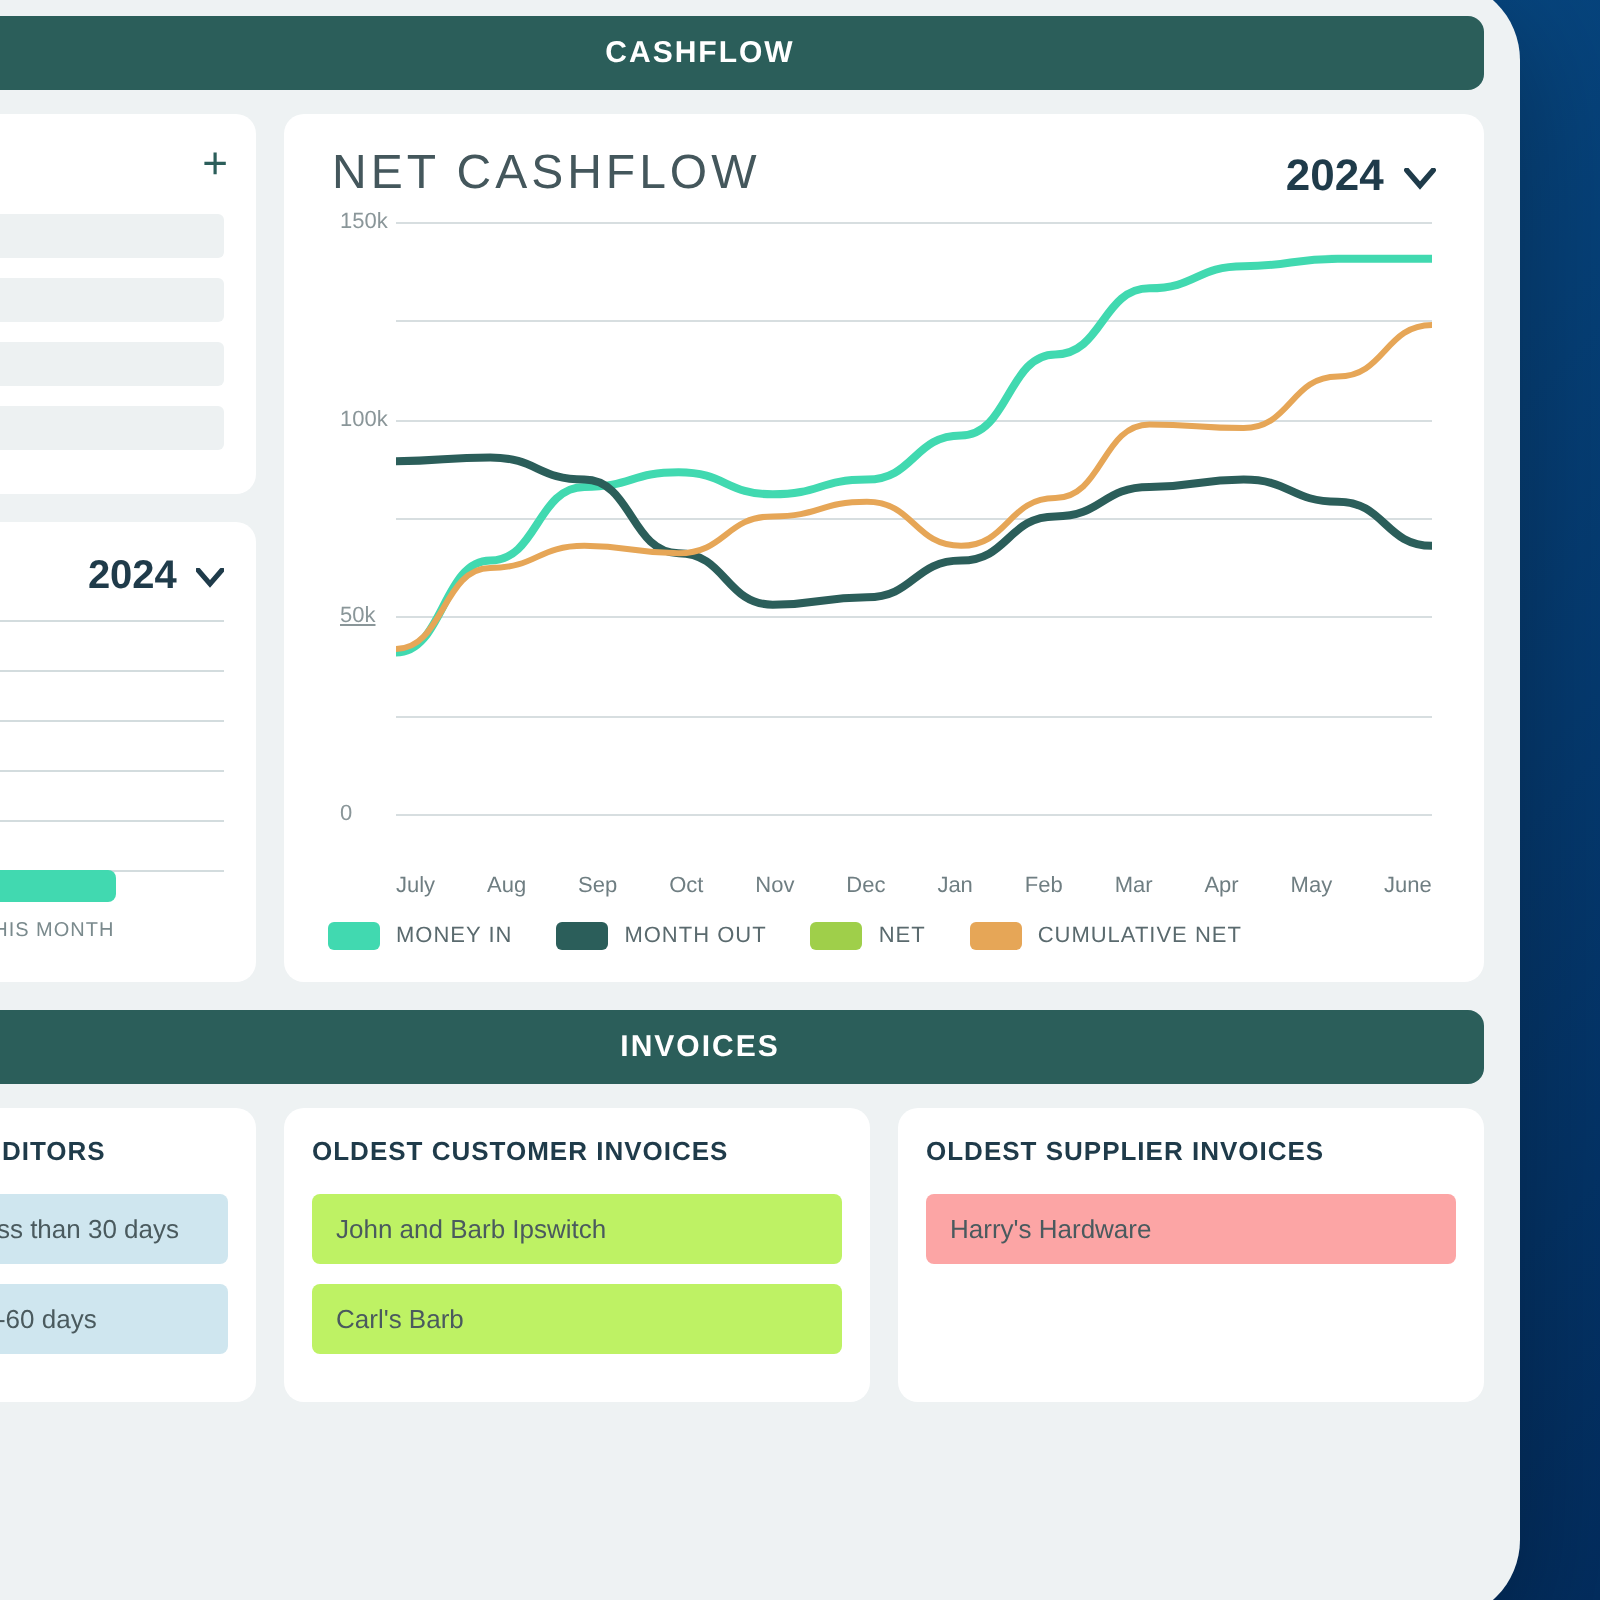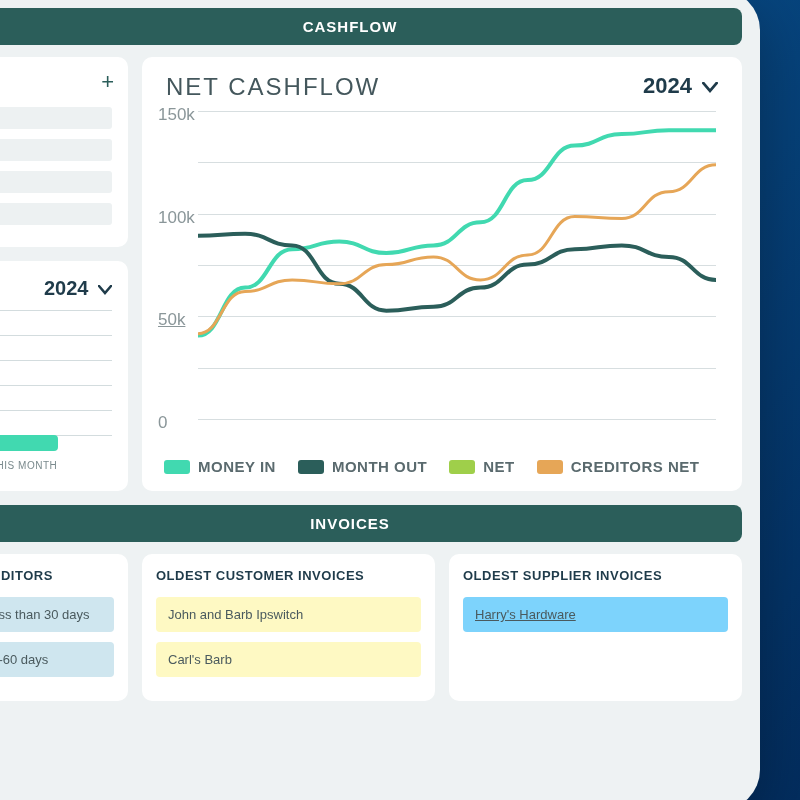--- a/index.html
+++ b/index.html
@@ -51,40 +51,40 @@
   .hline { border-top:1px solid #d3dcde; height:0; }
   .sparkline-zone .hline { margin-top:24px; }
   .this-month-pill {
     position:absolute; bottom:24px; left:20px; width:64px; height:16px;
     background:#41d9b0; border-radius:4px;
   }
   .this-month-label {
     position:absolute; bottom:4px; left:16px; font-size:10px; color:#7a8a8d; letter-spacing:0.5px;
   }
   .chart-card { flex:1; height: 434px; display:flex; flex-direction:column; }
-  .chart-head { display:flex; justify-content:space-between; align-items:flex-start; padding:0 8px 10px 8px; }
+  .chart-head { display:flex; justify-content:space-between; align-items:flex-end; padding:0 8px 10px 8px; }
   .chart-title { color:#44575c; font-size:24px; font-weight:400; letter-spacing:2px; }
   .chart-year { color:#1f3b4a; font-size:22px; font-weight:700; cursor:pointer; }
   .plot { flex:1; position:relative; }
-  .ytick { position:absolute; left:0; font-size:17px; color:#8a9699; }
+  .ytick { position:absolute; left:12px; font-size:11px; color:#8a9699; }
   .grid { position:absolute; left:40px; right:10px; border-top:1px solid #d7dee0; }
   .xlabels { display:flex; justify-content:space-between; padding:0 10px 0 40px; margin-top:4px; }
   .xlabels span { font-size:11px; color:#6f7e82; }
   .legend { display:flex; gap:22px; padding:12px 6px 0 6px; align-items:center; flex-wrap:wrap; }
   .swatch { width:26px; height:14px; border-radius:3px; display:inline-block; margin-right:8px; vertical-align:middle; }
-  .legend-item { font-size:15px; color:#5a6a6e; font-weight:700; letter-spacing:0.5px; display:flex; align-items:center; }
+  .legend-item { font-size:11px; color:#5a6a6e; font-weight:400; letter-spacing:0.5px; display:flex; align-items:center; }
   svg.lines { position:absolute; left:40px; top:0; right:10px; bottom:22px; width:calc(100% - 50px); height:calc(100% - 22px); }
   
   .inv-row { display:flex; gap:14px; margin-top:12px; }
   .inv-card { background:#fff; border-radius:10px; padding:14px; flex:1; min-width:0; }
   .inv-card h4 { font-size:13px; color:#1f3b4a; letter-spacing:0.5px; margin-bottom:14px; }
   .pill { padding:10px 12px; border-radius:4px; margin-bottom:10px; font-size:13px; color:#4a5a5e; }
   .pill.blue { background:#cfe6ef; }
-  .pill.grey { background:#fef9c3; }
-  .pill.tan  { background:#7dd3fc;text-decoration:underline; }
+  .pill.grey { background:#bef264; }
+  .pill.tan  { background:#fca5a5; }
   .creditors { flex: 0 0 170px; }
 </style>
 </head>
 <body>
 
 <div class="app">
 
   <div class="section-bar">CASHFLOW</div>
 
   <div class="row">
@@ -145,37 +145,51 @@
           <div class="grid" style="top: 76.6667%;"></div>
           <div class="grid" style="top: 46%;"></div>
           <div class="grid" style="top: 15.3333%;"></div>
           <svg class="lines" viewBox="0 0 100 100" preserveAspectRatio="none">
             <path d="M 0 71.76 C 4.545454545454546 71.76 4.545454545454546 56.42666666666667 9.090909090909092 56.42666666666667 C 13.636363636363637 56.42666666666667 13.636363636363637 44.16 18.181818181818183 44.16 C 22.727272727272727 44.16 22.727272727272727 41.70666666666667 27.27272727272727 41.70666666666667 C 31.81818181818182 41.70666666666667 31.81818181818182 45.38666666666666 36.36363636363637 45.38666666666666 C 40.90909090909091 45.38666666666666 40.90909090909091 42.93333333333334 45.45454545454545 42.93333333333334 C 50 42.93333333333334 50 35.57333333333334 54.54545454545454 35.57333333333334 C 59.090909090909086 35.57333333333334 59.090909090909086 22.08 63.63636363636363 22.08 C 68.18181818181819 22.08 68.18181818181819 11.040000000000006 72.72727272727273 11.040000000000006 C 77.27272727272728 11.040000000000006 77.27272727272728 7.359999999999999 81.81818181818183 7.359999999999999 C 86.36363636363637 7.359999999999999 86.36363636363637 6.133333333333326 90.9090909090909 6.133333333333326 C 95.45454545454545 6.133333333333326 95.45454545454545 6.133333333333326 100 6.133333333333326" stroke="#41d9b0" stroke-width="1.4" fill="none" vector-effect="non-scaling-stroke" stroke-linecap="round" style="stroke-width: 4px;"></path>
             <path d="M 0 39.86666666666667 C 4.545454545454546 39.86666666666667 4.545454545454546 39.25333333333333 9.090909090909092 39.25333333333333 C 13.636363636363637 39.25333333333333 13.636363636363637 42.93333333333334 18.181818181818183 42.93333333333334 C 22.727272727272727 42.93333333333334 22.727272727272727 55.199999999999996 27.27272727272727 55.199999999999996 C 31.81818181818182 55.199999999999996 31.81818181818182 63.78666666666667 36.36363636363637 63.78666666666667 C 40.90909090909091 63.78666666666667 40.90909090909091 62.56 45.45454545454545 62.56 C 50 62.56 50 56.42666666666667 54.54545454545454 56.42666666666667 C 59.090909090909086 56.42666666666667 59.090909090909086 49.06666666666666 63.63636363636363 49.06666666666666 C 68.18181818181819 49.06666666666666 68.18181818181819 44.16 72.72727272727273 44.16 C 77.27272727272728 44.16 77.27272727272728 42.93333333333334 81.81818181818183 42.93333333333334 C 86.36363636363637 42.93333333333334 86.36363636363637 46.61333333333333 90.9090909090909 46.61333333333333 C 95.45454545454545 46.61333333333333 95.45454545454545 53.973333333333336 100 53.973333333333336" stroke="#2b5e5a" stroke-width="1.4" fill="none" vector-effect="non-scaling-stroke" stroke-linecap="round" style="stroke-width: 4px;"></path>
             <path d="M 0 71.14666666666668 C 4.545454545454546 71.14666666666668 4.545454545454546 57.65333333333333 9.090909090909092 57.65333333333333 C 13.636363636363637 57.65333333333333 13.636363636363637 53.973333333333336 18.181818181818183 53.973333333333336 C 22.727272727272727 53.973333333333336 22.727272727272727 55.199999999999996 27.27272727272727 55.199999999999996 C 31.81818181818182 55.199999999999996 31.81818181818182 49.06666666666666 36.36363636363637 49.06666666666666 C 40.90909090909091 49.06666666666666 40.90909090909091 46.61333333333333 45.45454545454545 46.61333333333333 C 50 46.61333333333333 50 53.973333333333336 54.54545454545454 53.973333333333336 C 59.090909090909086 53.973333333333336 59.090909090909086 46 63.63636363636363 46 C 68.18181818181819 46 68.18181818181819 33.733333333333334 72.72727272727273 33.733333333333334 C 77.27272727272728 33.733333333333334 77.27272727272728 34.346666666666664 81.81818181818183 34.346666666666664 C 86.36363636363637 34.346666666666664 86.36363636363637 25.760000000000005 90.9090909090909 25.760000000000005 C 95.45454545454545 25.760000000000005 95.45454545454545 17.173333333333332 100 17.173333333333332" stroke="#e6a657" stroke-width="1.0" fill="none" vector-effect="non-scaling-stroke" stroke-linecap="round" style="stroke-width: 3px;"></path>
           </svg>
         </div>
 
+      <div class="xlabels" id="xlabels">
+          <span>July</span>
+          <span>Aug</span>
+          <span>Sep</span>
+          <span>Oct</span>
+          <span>Nov</span>
+          <span>Dec</span>
+          <span>Jan</span>
+          <span>Feb</span>
+          <span>Mar</span>
+          <span>Apr</span>
+          <span>May</span>
+          <span>June</span>
+        </div>
 
       <div class="legend">
         <div class="legend-item">
           <span class="swatch" style="background:#41d9b0"></span>
           <span>MONEY IN</span>
         </div>
         <div class="legend-item">
           <span class="swatch" style="background:#2b5e5a"></span>
           <span>MONTH OUT</span>
         </div>
         <div class="legend-item">
           <span class="swatch" style="background:#9fcf4a"></span>
           <span>NET</span>
         </div>
         <div class="legend-item">
           <span class="swatch" style="background:#e6a657"></span>
-          <span>CREDITORS NET</span>
+          <span>CUMULATIVE NET</span>
         </div>
       </div>
     </div>
   </div>
 
   <div class="section-bar" style="margin-top:14px">INVOICES</div>
 
   <div class="inv-row">
     <div class="inv-card creditors">
       <h4>CREDITORS</h4>

